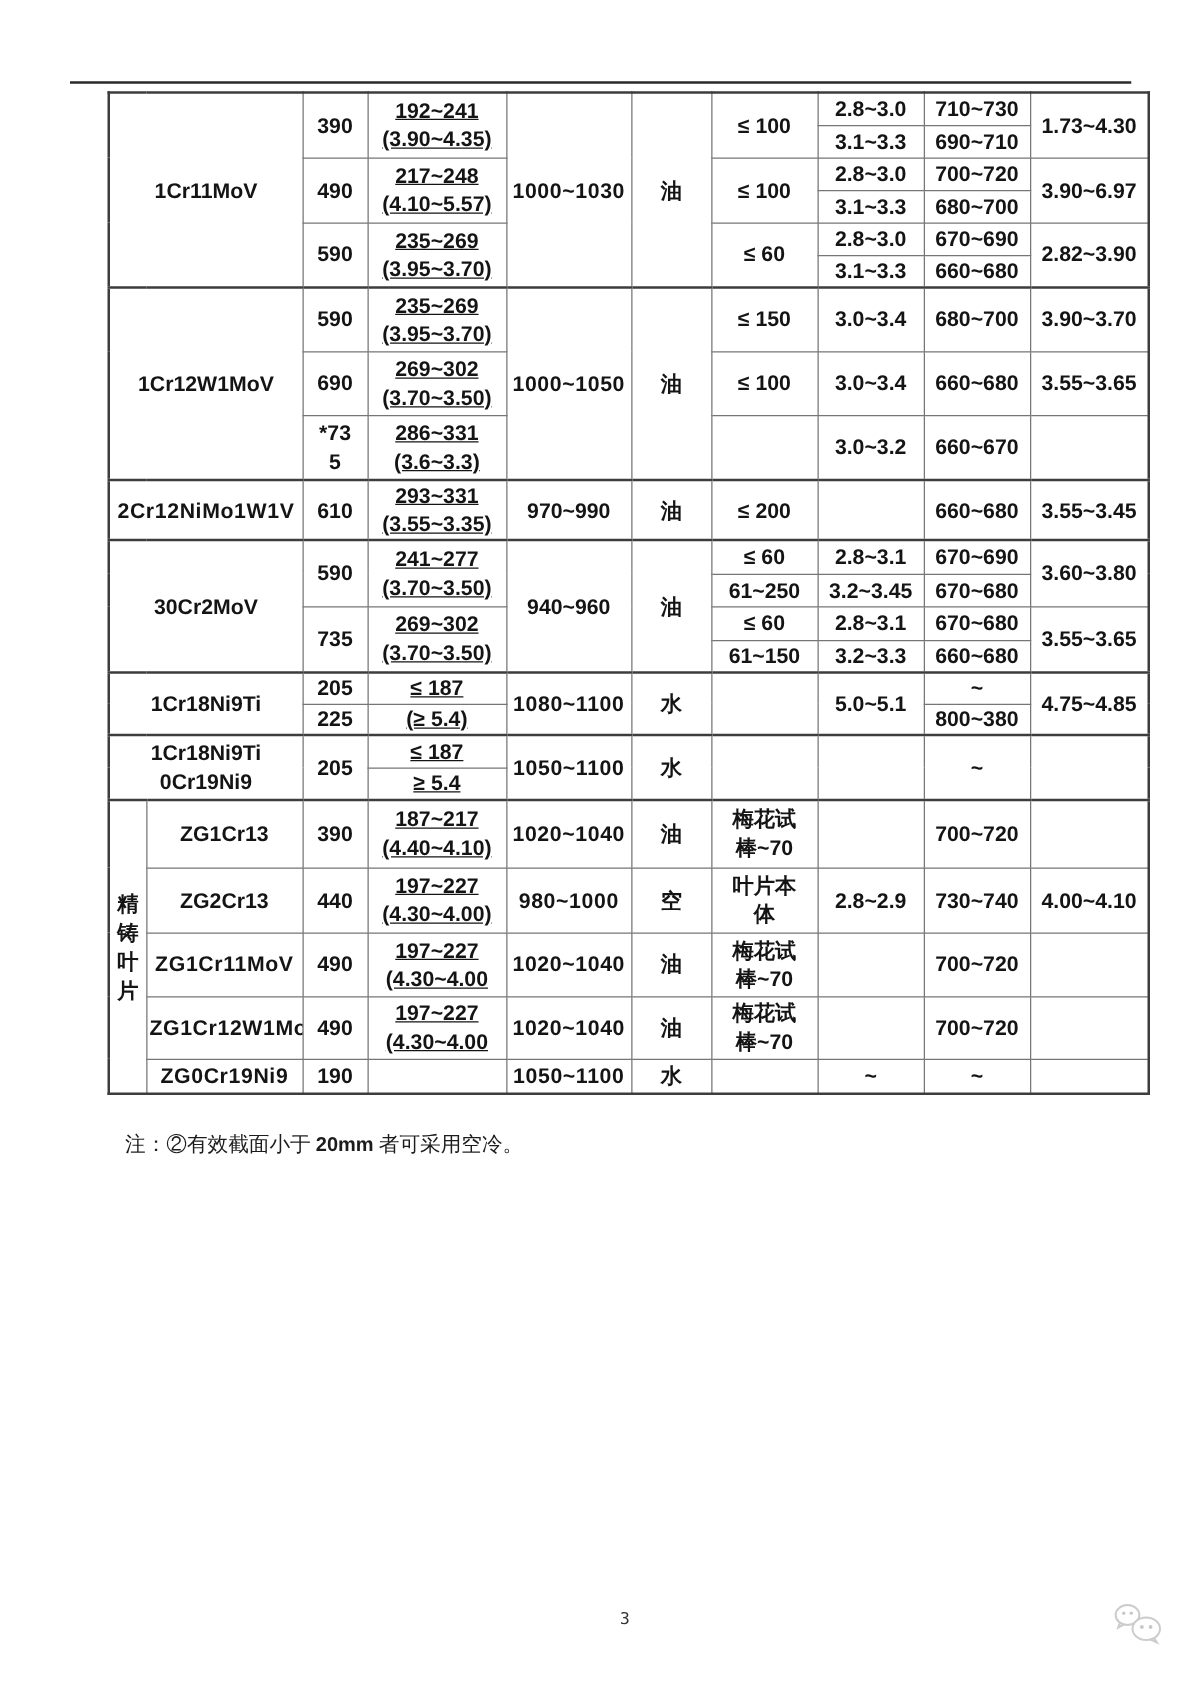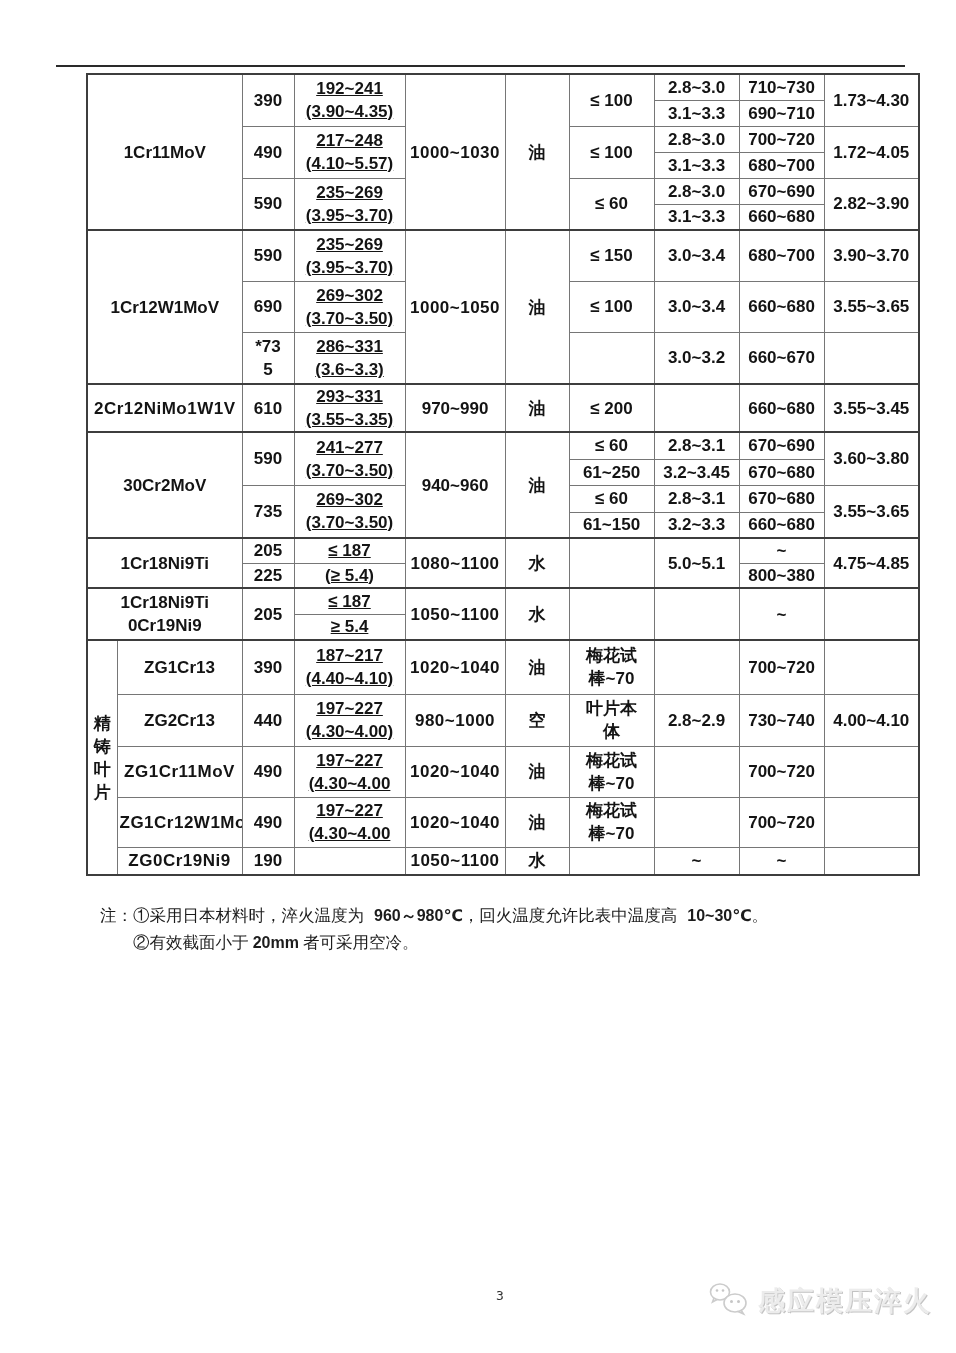--- a/index.html
+++ b/index.html
@@ -84,21 +84,21 @@
     <td>3.1~3.3</td>
     <td>690~710</td>
   </tr>
   <tr style="height:26px">
     <td rowspan="2">490</td>
     <td class="hard" rowspan="2">217~248
 (4.10~5.57)</td>
     <td rowspan="2">≤ 100</td>
     <td>2.8~3.0</td>
     <td>700~720</td>
-    <td rowspan="2">1.72~4.05</td>
+    <td rowspan="2">3.90~6.97</td>
   </tr>
   <tr style="height:26px">
     <td>3.1~3.3</td>
     <td>680~700</td>
   </tr>
   <tr style="height:26px">
     <td rowspan="2">590</td>
     <td class="hard" rowspan="2">235~269
 (3.95~3.70)</td>
     <td rowspan="2">≤ 60</td>
@@ -287,23 +287,20 @@
     <td>~</td>
     <td>~</td>
     <td></td>
   </tr>
 </tbody>
   </table>
 
 <div class="notes">
   <span class="note-label">注：</span>
   <div>
-    <div>
-      <span>①采用日本材料时，淬火温度为</span><span class="sp"></span><b>960～980℃</b><span>，回火温度允许比表中温度高</span><span class="sp"></span><b>10~30℃</b><span>。</span>
-    </div>
     <div>
       <span>②有效截面小于</span> <b>20mm</b> <span>者可采用空冷。</span>
     </div>
   </div>
 </div>
 
 <div class="page-number">3</div>
 
 <div class="watermark">
   <span>
@@ -315,14 +312,13 @@
         <path d="M33 30 L35.5 34 L29.5 31.2"></path>
       </g>
       <g fill="#c6c6c6">
         <circle cx="9" cy="10.5" r="1.3"></circle>
           <circle cx="15" cy="10.5" r="1.3"></circle>
         <circle cx="23.5" cy="21.5" r="1.5"></circle>
           <circle cx="30.5" cy="21.5" r="1.5"></circle>
       </g>
     </svg>
   </span>
-  <span class="wm-text">感应模压淬火</span>
 </div>
 
 </body></html>

